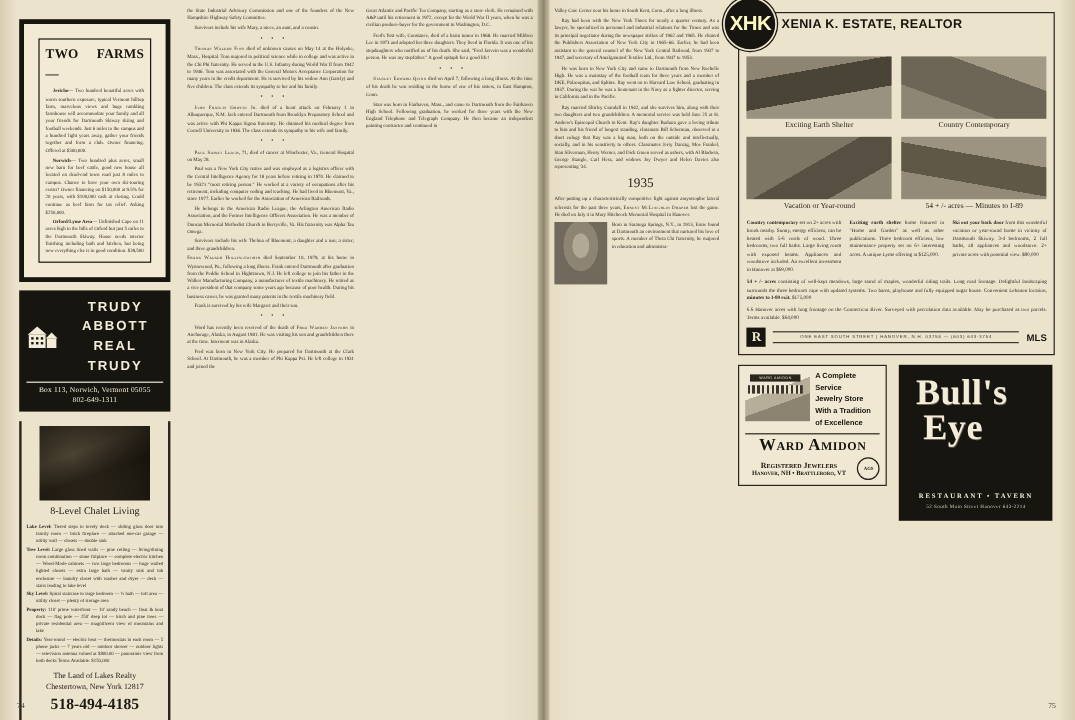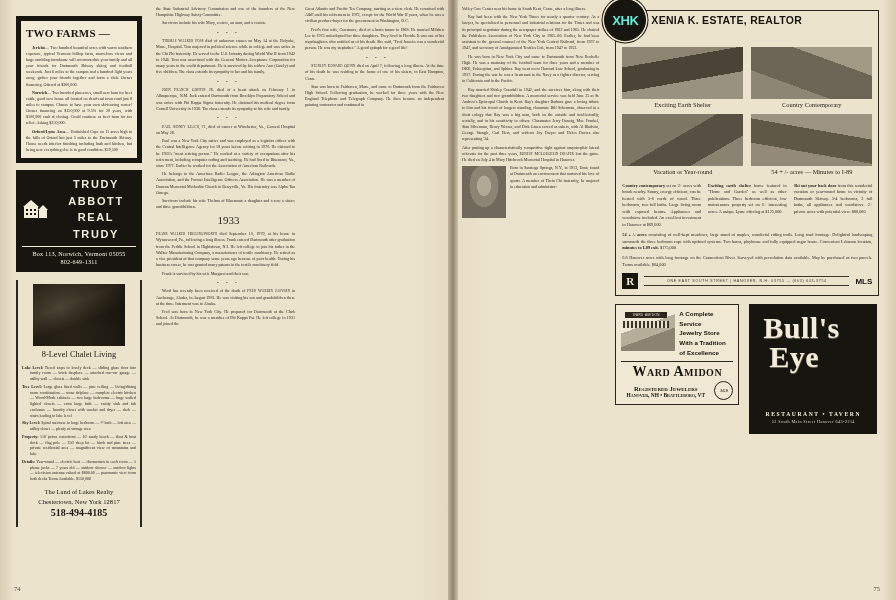--- a/index.html
+++ b/index.html
@@ -102,21 +102,21 @@
   .ad-twofarms {
     border: 4px solid #17150f;
     background: #f2ead5;
     padding: 0;
     margin: 10px 4px 0 10px;
     width: 126px;
     box-sizing: border-box;
   }
   .ad-twofarms .inner {
     border: 1px solid #17150f;
-    margin: 0;
+    margin: 12px;
     padding: 4px 5px 5px 5px;
   }
   .ad-twofarms h2 {
     margin: 0 0 3px 0;
     font-size: 11px;
     letter-spacing: 0.2px;
     color: #17150f;
     font-family: "Liberation Serif", serif;
   }
   .ad-twofarms .body {
@@ -199,21 +199,21 @@
   }
   .chalet-body p { margin: 0 0 1.5px 0; text-indent: 0; padding-left: 8px; text-indent: -8px;}
   .chalet-body b { font-weight: bold; }
   .chalet-foot {
     margin-top: 5px;
     text-align: center;
     font-size: 6.6px;
     line-height: 1.45;
     color: #1d1a14;
   }
-  .chalet-foot .phone { font-weight: bold; font-size: 10px; }
+  .chalet-foot .phone { font-weight: bold; font-size: 13px; }
 
   .folio {
     position: absolute;
     bottom: 8px;
     font-size: 6.5px;
     color: #4a443a;
   }
   .folio.left { left: 14px; }
   .folio.right { right: 16px; }
 
@@ -231,27 +231,27 @@
     display: flex;
     align-items: center;
     gap: 5px;
     margin: -16px 0 6px -18px;
   }
   .xhk-logo {
     width: 40px;
     height: 40px;
     border-radius: 50%;
     background: #17150f;
-    color: #5eead4;
+    color: #fef9c3;
     display: flex;
     align-items: center;
     justify-content: center;
     font-family: "Liberation Sans", sans-serif;
     font-weight: bold;
-    font-size: 13px;
+    font-size: 17px;
     letter-spacing: -0.5px;
     border: 1.5px solid #17150f;
     box-shadow: 0 0 0 1.5px #ece3cd, 0 0 0 2.5px #17150f;
     flex: 0 0 40px;
   }
   .xenia-title {
     font-family: "Liberation Sans", sans-serif;
     font-weight: bold;
     font-size: 10.5px;
     letter-spacing: 0.3px;
@@ -544,21 +544,20 @@
         <p>Survivors include his wife Mary, a niece, an aunt, and a cousin.</p>
         <p class="dots">• • •</p>
         <p><span class="smallcaps">Thomas Walker Foss</span><span> died of unknown causes on May 14 at the Holyoke, Mass., Hospital. Tom majored in political science while in college and was active in the Chi Phi fraternity. He served in the U.S. Infantry during World War II from 1942 to 1946. Tom was associated with the General Motors Acceptance Corporation for many years in the credit department. He is survived by his widow Ann (Gately) and five children. The class extends its sympathy to her and his family.</span></p>
         <p class="dots">• • •</p>
         <p><span class="smallcaps">John Francis Griffin Jr.</span><span> died of a heart attack on February 1 in Albuquerque, N.M. Jack entered Dartmouth from Brooklyn Preparatory School and was active with Phi Kappa Sigma fraternity. He obtained his medical degree from Cornell University in 1936. The class extends its sympathy to his wife and family.</span></p>
         <p class="dots">• • •</p>
         <p><span class="smallcaps">Paul Sidney Leach</span><span>, 71, died of cancer at Winchester, Va., General Hospital on May 28.</span></p>
         <p>Paul was a New York City native and was employed as a logistics officer with the Central Intelligence Agency for 18 years before retiring in 1970. He claimed to be 1932's "most retiring person." He worked at a variety of occupations after his retirement, including computer coding and teaching. He had lived in Bluemont, Va., since 1977. Earlier he worked for the Association of American Railroads.</p>
         <p>He belongs to the American Radio League, the Arlington American Radio Association, and the Former Intelligence Officers Association. He was a member of Duncan Memorial Methodist Church in Berryville, Va. His fraternity was Alpha Tau Omega.</p>
         <p>Survivors include his wife Thelma of Bluemont; a daughter and a son; a sister; and three grandchildren.</p>
-        <p class="year">1933</p>
         <p class="noind"><span class="smallcaps">Frank Walker Hollingsworth</span><span> died September 10, 1979, at his home in Wynnewood, Pa., following a long illness. Frank entered Dartmouth after graduation from the Peddie School in Hightstown, N.J. He left college to join his father in the Walker Manufacturing Company, a manufacturer of textile machinery. He retired as a vice president of that company some years ago because of poor health. During his business career, he was granted many patents in the textile machinery field.</span></p>
         <p>Frank is survived by his wife Margaret and their son.</p>
         <p class="dots">• • •</p>
         <p><span>Word has recently been received of the death of </span><span class="smallcaps">Fred Warren Jasvern</span><span> in Anchorage, Alaska, in August 1981. He was visiting his son and grandchildren there at the time. Interment was in Alaska.</span></p>
         <p>Fred was born in New York City. He prepared for Dartmouth at the Clark School. At Dartmouth, he was a member of Phi Kappa Psi. He left college in 1931 and joined the</p>
       </div>
 
       <div class="col">
         <p class="noind">Great Atlantic and Pacific Tea Company, starting as a store clerk. He remained with A&amp;P until his retirement in 1972, except for the World War II years, when he was a civilian produce-buyer for the government in Washington, D.C.</p>
         <p>Fred's first wife, Constance, died of a brain tumor in 1968. He married Mildren Lee in 1973 and adopted her three daughters. They lived in Florida. It was one of his stepdaughters who notified us of his death. She said, "Fred Jasvein was a wonderful person. He was my stepfather." A good epitaph for a good life!</p>
@@ -574,20 +573,21 @@
   <div class="gutter"></div>
 
   <div class="page page-right">
     <div style="display:flex;gap:8px;">
 
       <div class="col" style="width:138px;">
         <p class="noind">Valley Care Center near his home in South Kent, Conn., after a long illness.</p>
         <p>Ray had been with the New York Times for nearly a quarter century. As a lawyer, he specialized in personnel and industrial relations for the Times and was its principal negotiator during the newspaper strikes of 1962 and 1965. He chaired the Publishers Association of New York City in 1965–66. Earlier, he had been assistant to the general counsel of the New York Central Railroad, from 1937 to 1947, and secretary of Amalgamated Textiles Ltd., from 1947 to 1953.</p>
         <p>He was born in New York City and came to Dartmouth from New Rochelle High. He was a mainstay of the football team for three years and a member of DKE, Palaeopitus, and Sphinx. Ray went on to Harvard Law School, graduating in 1937. During the war he was a lieutenant in the Navy as a fighter director, serving in California and in the Pacific.</p>
         <p>Ray married Shirley Crandall in 1942, and she survives him, along with their two daughters and two grandchildren. A memorial service was held June 25 at St. Andrew's Episcopal Church in Kent. Ray's daughter Barbara gave a loving tribute to him and his friend of longest standing, classmate Bill Scherman, observed in a short eulogy that Ray was a big man, both on the outside and intellectually, socially, and in his sensitivity to others. Classmates Jerry Danzig, Moe Frankel, Stan Silverman, Henry Werner, and Dick Gruen served as ushers, with Al Bladwin, George Stangle, Carl Hess, and widows Joy Dwyer and Helen Davies also representing '34.</p>
+        <p class="year">1935</p>
         <p class="noind"><span>After putting up a characteristically competitive fight against amyotrophic lateral sclerosis for the past three years, </span><span class="smallcaps">Ernest McLoughlin Draper</span><span> lost the game. He died on July 4 in Mary Hitchcock Memorial Hospital in Hanover.</span></p>
         <p class="noind"><span class="portrait"></span><span>Born in Saratoga Springs, N.Y., in 1913, Ernie found at Dartmouth an environment that nurtured his love of sports. A member of Theta Chi fraternity, he majored in education and administra-</span></p>
       </div>
 
       <div style="width:282px;">
 
         <div class="ad-xenia">
           <div class="xenia-head">
             <div class="xhk-logo">XHK</div>
             <div class="xenia-title">XENIA K. ESTATE, REALTOR</div>

